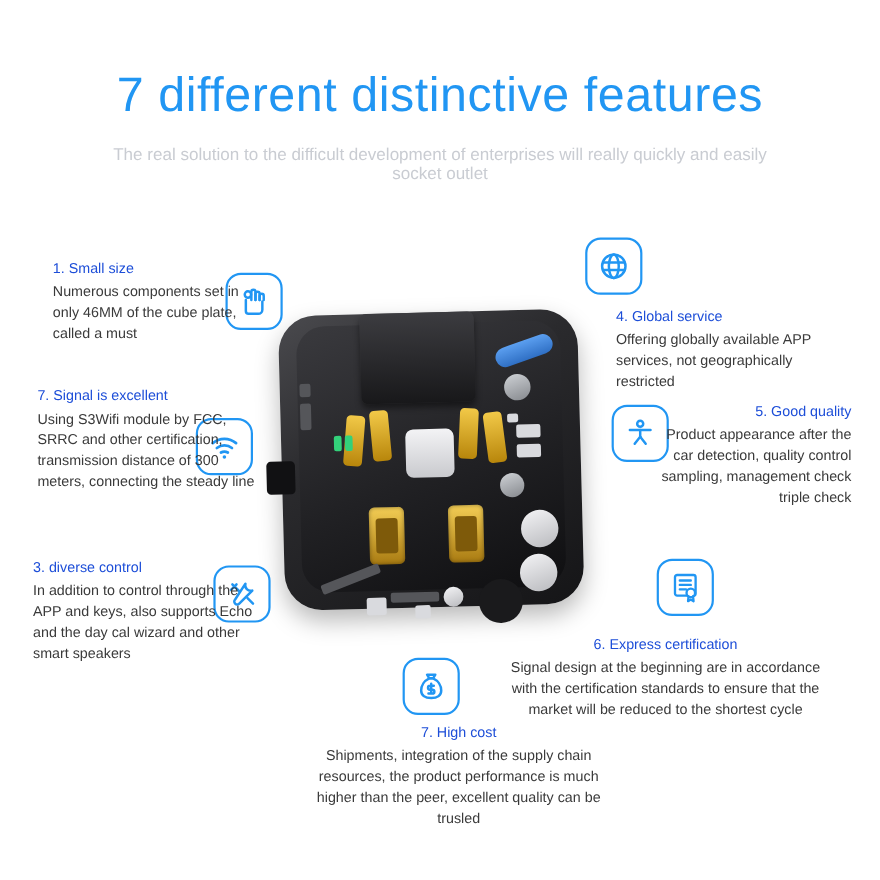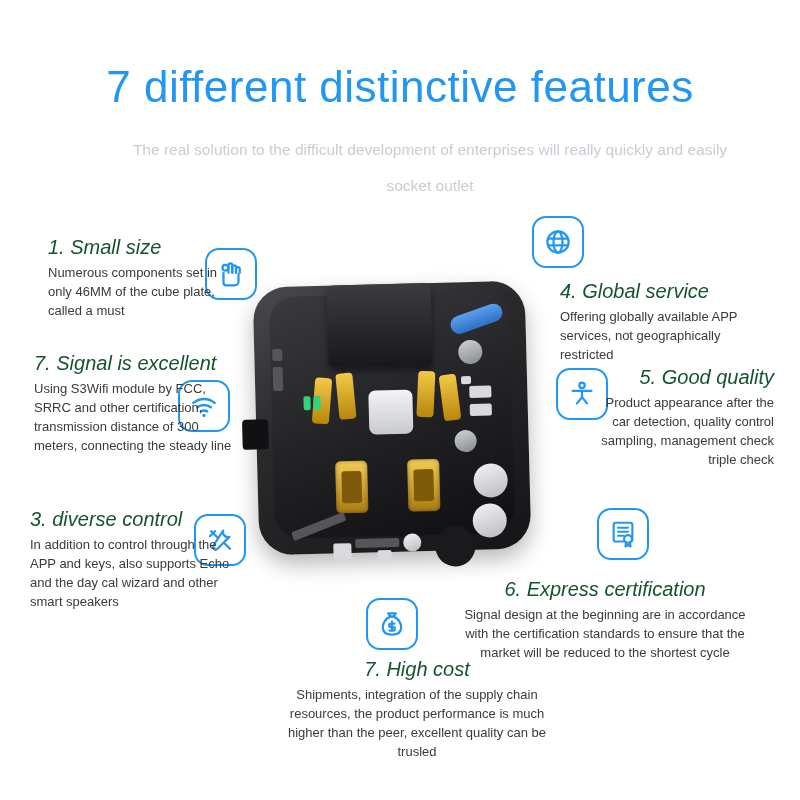--- a/index.html
+++ b/index.html
@@ -34,23 +34,22 @@
     white-space: nowrap;
   }
   .subtitle {
     position: absolute;
     top: 132px;
     left: 50%;
     transform: translateX(-50%);
     width: 600px;
     text-align: center;
     font-size: 15.5px;
-    line-height: 36px;
+    line-height: 18px;
     color: #c9ccd2;
-    margin-left: 30px;
   }
 
   
   .device-wrap {
     position: absolute;
     left: 248px;
     top: 262px;
     width: 300px;
     height: 300px;
   }
@@ -179,25 +178,24 @@
     background: #ffffff;
     display: flex;
     align-items: center;
     justify-content: center;
     box-sizing: border-box;
   }
   .icon-box svg { display: block; }
 
   
   .feature-head {
-    font-size: 20px;
-    color: #14532d;
+    font-size: 13px;
+    color: #1d4ed8;
     margin-bottom: 4px;
     white-space: nowrap;
-    font-style: italic;
   }
   .feature-body {
     font-size: 13px;
     line-height: 19px;
     color: #3a3a3a;
   }
   .feature {
     position: absolute;
   }
   .ta-left   { text-align: left; }

